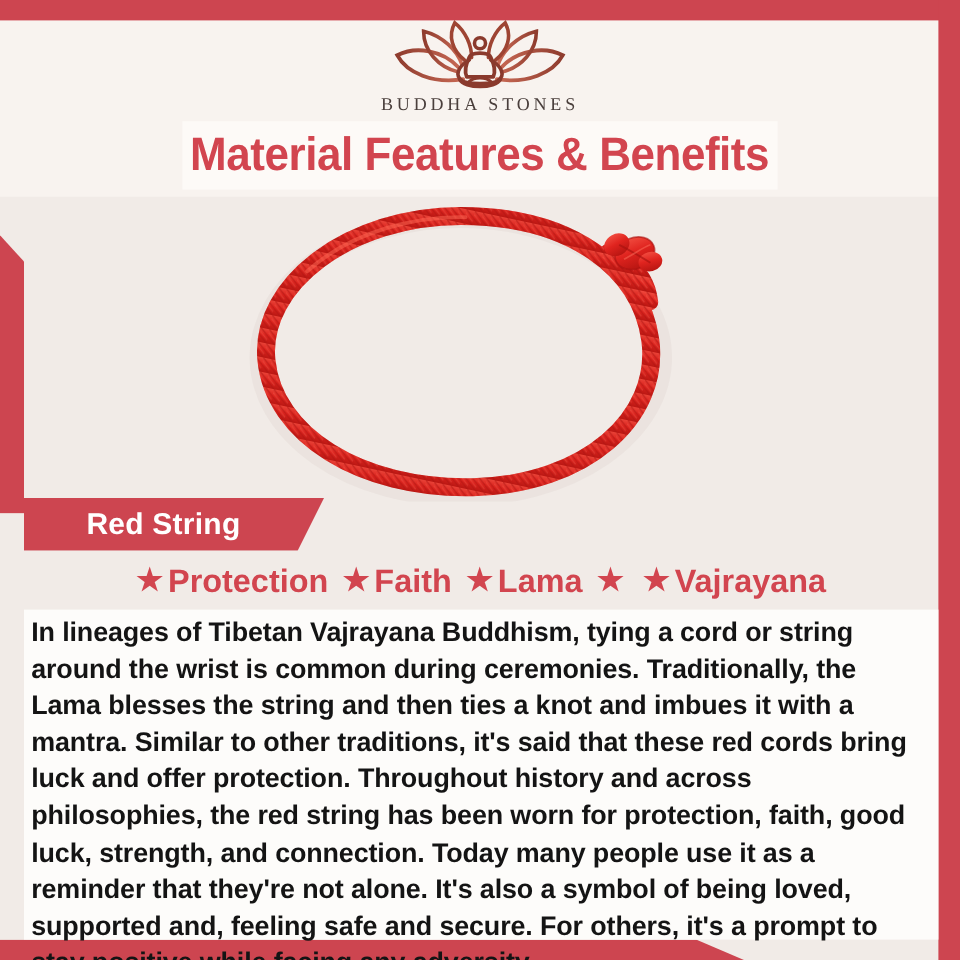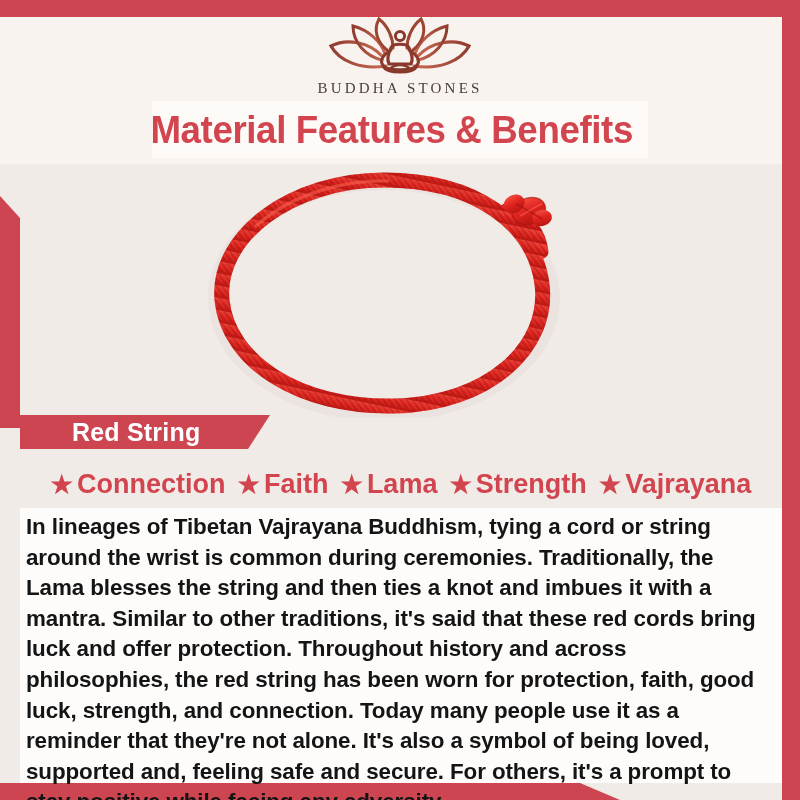--- a/index.html
+++ b/index.html
@@ -81,21 +81,21 @@
   }
 
   
   .title-band {
     position: absolute;
     left: 152px; top: 101px;
     width: 496px; height: 57px;
     background: #fdfaf7;
     display: flex;
     align-items: center;
-    justify-content: flex-end;
+    justify-content: center;
   }
   .title-text {
     font-family: "Liberation Sans Narrow", "Liberation Sans", sans-serif;
     font-weight: bold;
     font-size: 39px;
     letter-spacing: -0.4px;
     color: #d2454f;
     transform: scaleX(0.94);
     white-space: nowrap;
   }
@@ -104,21 +104,21 @@
   .product {
     position: absolute;
     left: 176px; top: 166px;
     width: 448px; height: 252px;
   }
 
   
   .ribbon {
     position: absolute;
     left: 20px; top: 415px;
-    width: 250px; height: 34px;
+    width: 250px; height: 44px;
     background: #cd4550;
     clip-path: polygon(0 0, 250px 0, 228px 100%, 0 100%);
     display: flex;
     align-items: center;
   }
   .ribbon-text {
     margin-left: 52px;
     font-family: "Liberation Sans Narrow", "Liberation Sans", sans-serif;
     font-weight: bold;
     font-size: 25px;
@@ -273,33 +273,32 @@
     </svg>
   </div>
 
   <div class="ribbon">
     <span class="ribbon-text">Red String</span>
   </div>
 
   <div class="features">
     <div class="feature">
       <span class="star">★</span>
-      <span>Connection</span>
+      <span>Protection</span>
     </div>
     <div class="feature">
       <span class="star">★</span>
       <span>Faith</span>
     </div>
     <div class="feature">
       <span class="star">★</span>
       <span>Lama</span>
     </div>
     <div class="feature">
       <span class="star">★</span>
-      <span>Strength</span>
     </div>
     <div class="feature">
       <span class="star">★</span>
       <span>Vajrayana</span>
     </div>
   </div>
 
   <div class="copy-box">
     <p class="copy-text">In lineages of Tibetan Vajrayana Buddhism, tying a cord or string around the wrist is common during ceremonies. Traditionally, the Lama blesses the string and then ties a knot and imbues it with a mantra. Similar to other traditions, it's said that these red cords bring luck and offer protection. Throughout history and across philosophies, the red string has been worn for protection, faith, good luck, strength, and connection. Today many people use it as a reminder that they're not alone. It's also a symbol of being loved, supported and, feeling safe and secure. For others, it's a prompt to stay positive while facing any adversity.</p>
   </div>

